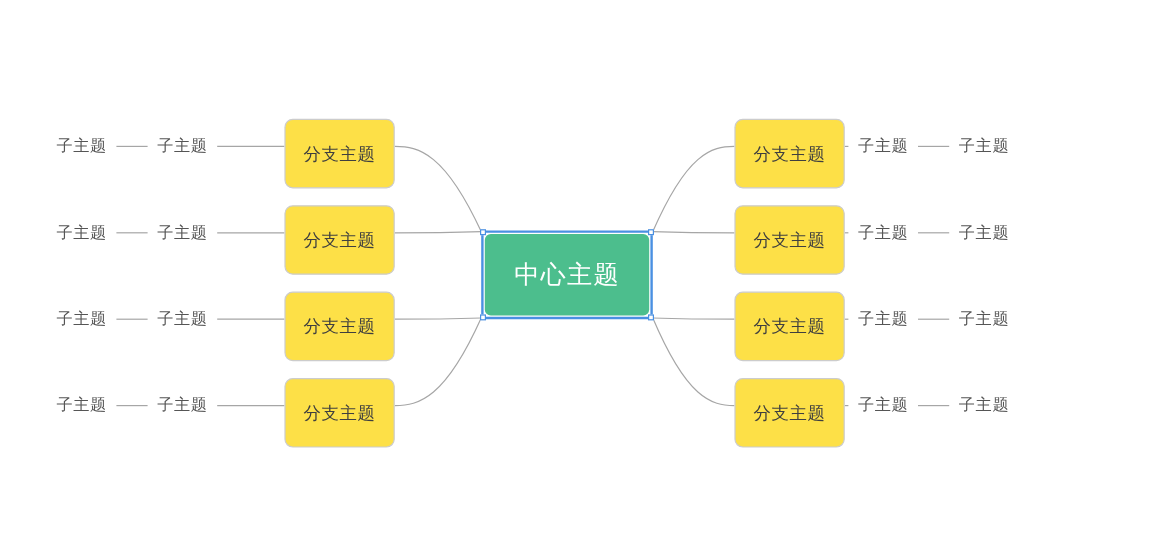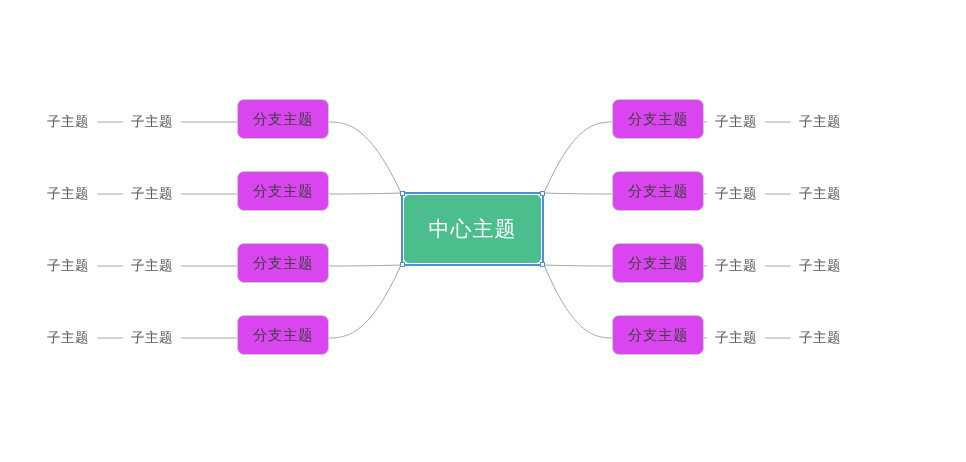--- a/index.html
+++ b/index.html
@@ -72,22 +72,22 @@
     box-sizing: border-box;
   }
   .handle.tl { left: -3px;  top: -3px; }
   .handle.tr { right: -3px; top: -3px; }
   .handle.bl { left: -3px;  bottom: -3px; }
   .handle.br { right: -3px; bottom: -3px; }
 
   
   .branch-node {
     width: 92px;
-    height: 40px;
-    background: #d946ef;
+    height: 58px;
+    background: #fde047;
     border: 1px solid #cccccc;
     border-radius: 7px;
     color: #3f3f3f;
     font-size: 14.5px;
     letter-spacing: 0.5px;
   }
   
   .leaf-node {
     color: #555555;
     font-size: 13.5px;

